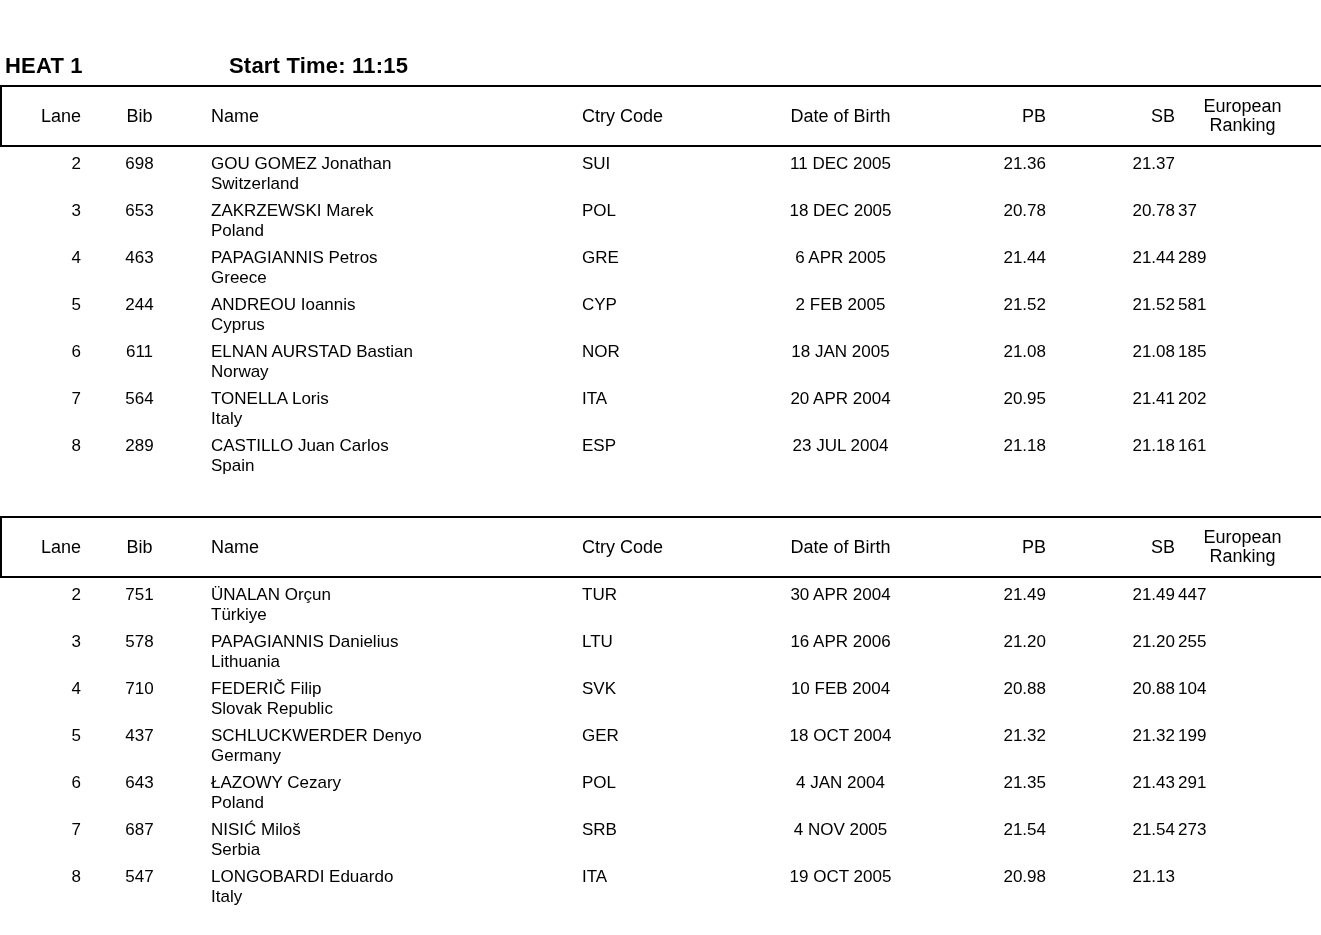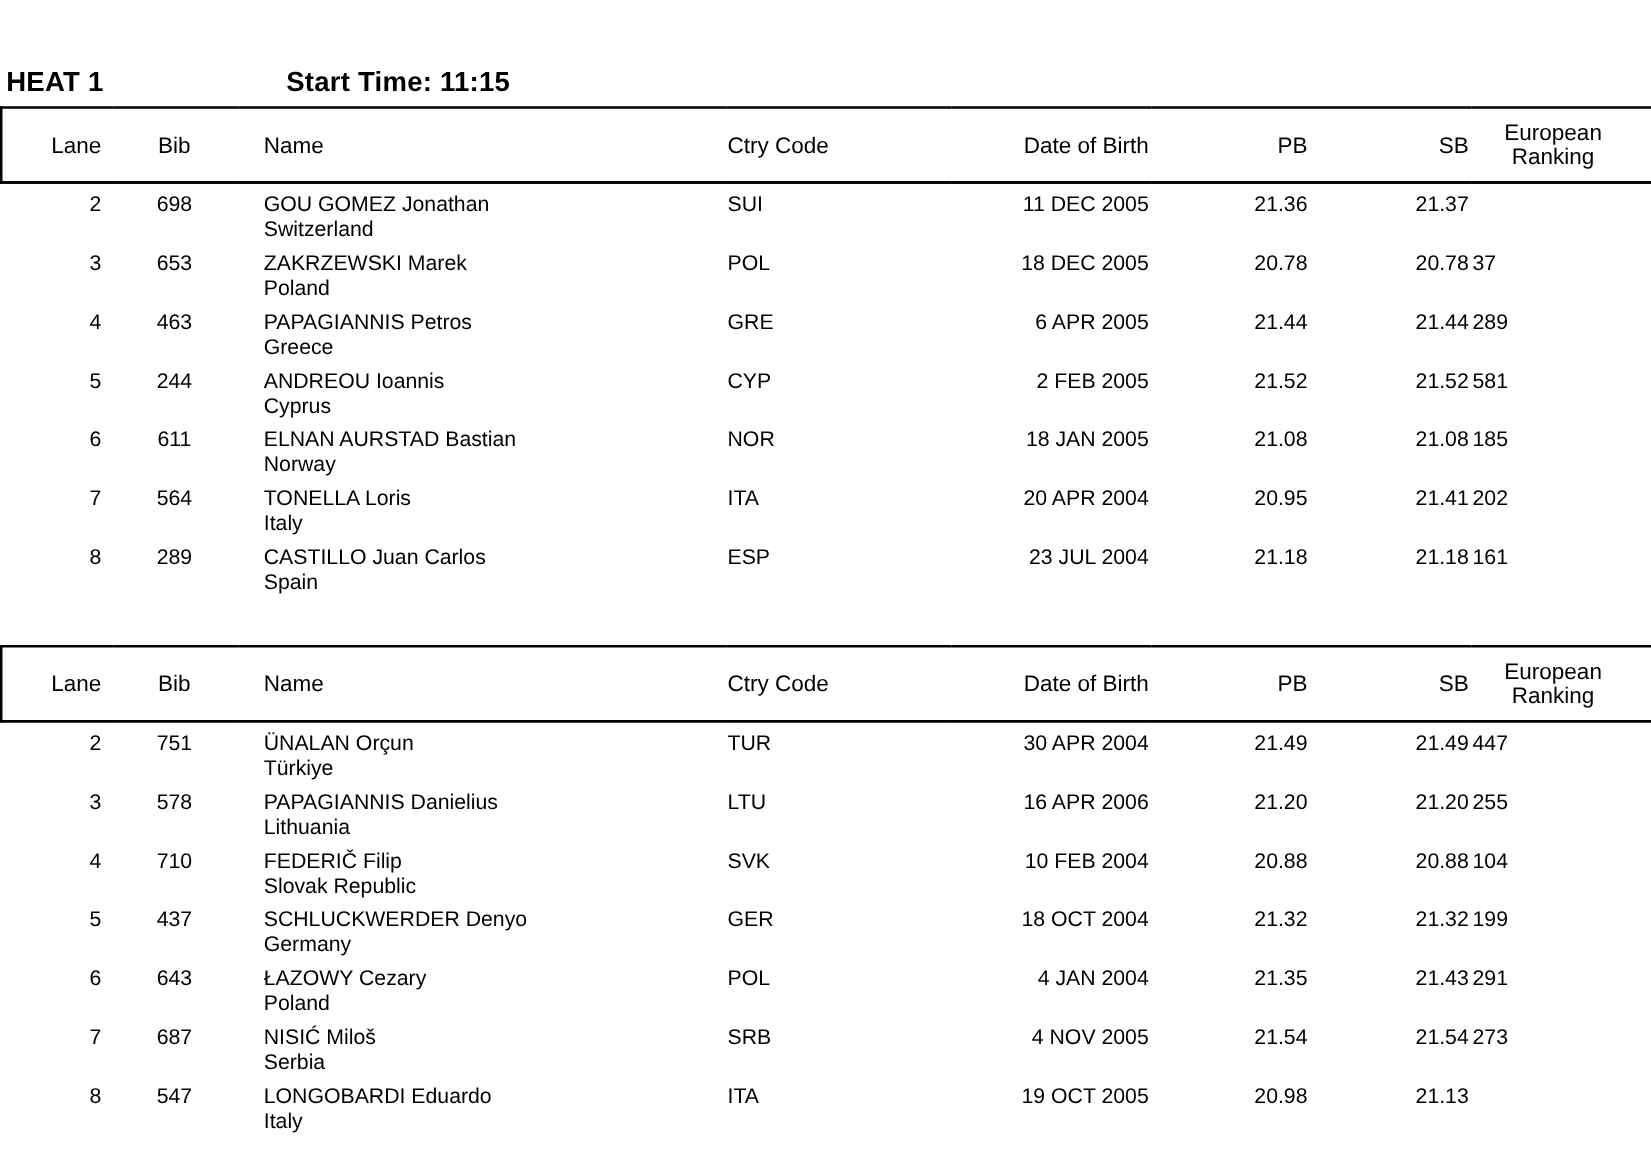--- a/index.html
+++ b/index.html
@@ -60,21 +60,21 @@
     padding-top: 7px;
     padding-bottom: 0;
     line-height: 20px;
   }
   tbody tr { height: 47px; }
 
   .c-lane { text-align: right; padding-right: 10px; }
   .c-bib  { text-align: center; padding-right: 4px; }
   .c-name { text-align: left;  padding-left: 20px; }
   .c-ctry { text-align: left; }
-  .c-dob  { text-align: right; padding-right: 2px; }
+  .c-dob  { text-align: center; padding-right: 2px; }
   .c-pb   { text-align: right; padding-right: 2px; }
   .c-sb   { text-align: right; padding-right: 2px; }
   .c-rank { padding-right: 14px; }
 
   .athlete-name, .athlete-country { white-space: nowrap; }
 </style>
 </head>
 <body>
 
 <div class="page">

